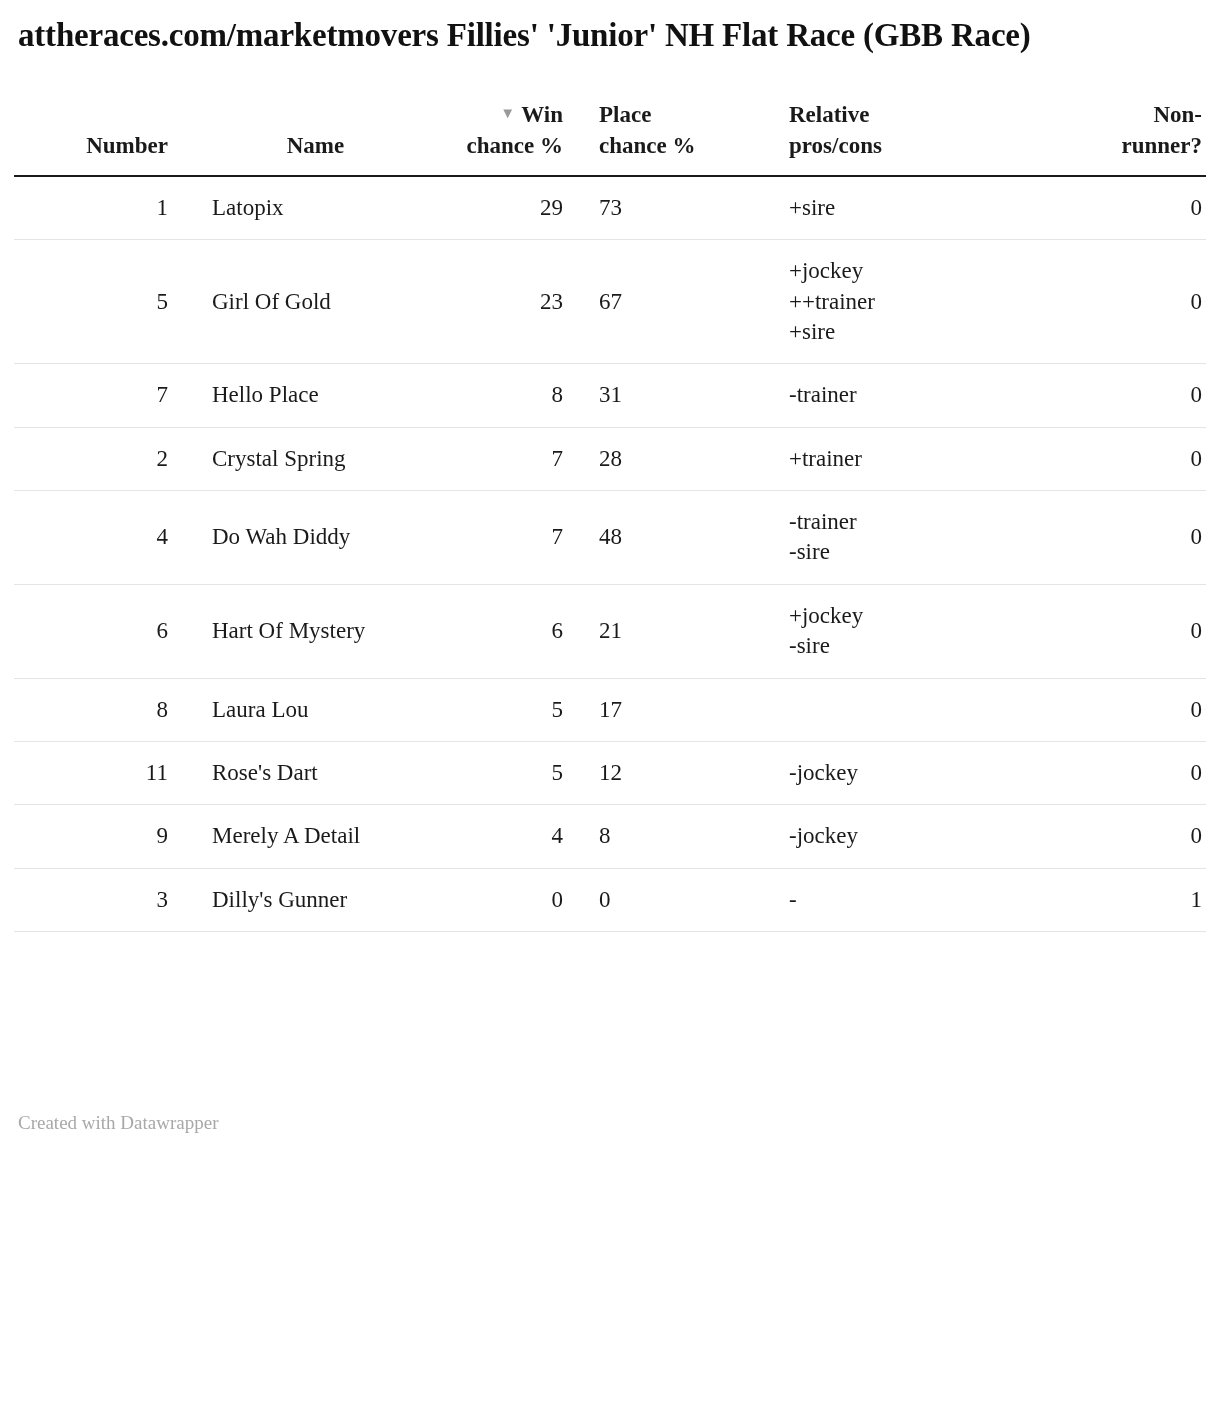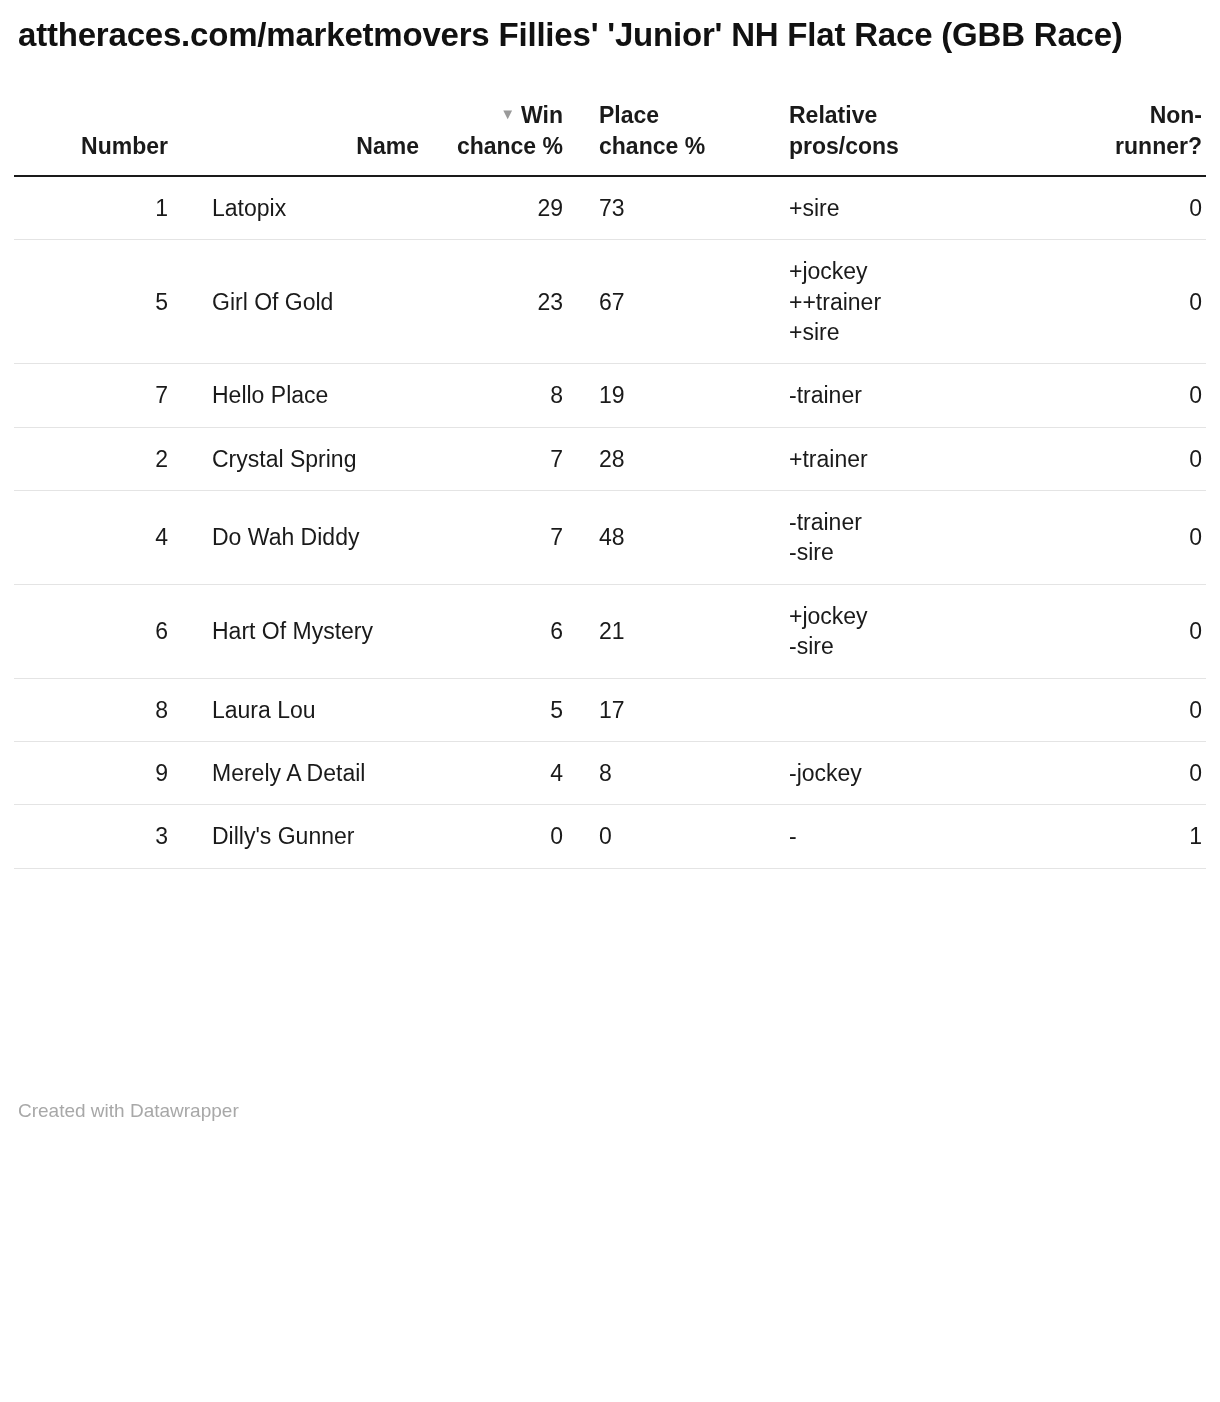--- a/index.html
+++ b/index.html
@@ -13,20 +13,21 @@
     font-family: "Liberation Sans", sans-serif;
     color: #1a1a1a;
     -webkit-font-smoothing: antialiased;
   }
   .page {
     box-sizing: border-box;
     width: 1220px;
     height: 1154px;
     padding: 14px 14px 0 14px;
     position: relative;
+    font-family: Liberation Serif, serif;
   }
   .title {
     font-size: 33px;
     font-weight: bold;
     line-height: 1.28;
     letter-spacing: -0.2px;
     color: #111111;
     margin: 0 0 0 0;
     padding: 0 30px 0 4px;
   }
@@ -48,21 +49,21 @@
     font-weight: bold;
     color: #1a1a1a;
     vertical-align: bottom;
     padding: 0 0 14px 0;
     line-height: 1.32;
   }
   thead tr.head-row th {
     border-bottom: 2.5px solid #1a1a1a;
   }
   th.num-h  { text-align: right; padding-right: 36px; }
-  th.name-h { text-align: right; padding-left: 8px; }
+  th.name-h { text-align: center; padding-left: 8px; }
   th.win-h  { text-align: right; padding-right: 36px; }
   th.place-h{ text-align: left; padding-right: 36px; }
   th.pros-h { text-align: left; padding-left: 10px; margin-top: 24px; }
   th.nr-h   { text-align: right; padding-right: 4px; }
 
   .sort-caret {
     color: #9a9a9a;
     font-size: 15px;
     vertical-align: middle;
     margin-right: 6px;
@@ -83,21 +84,21 @@
   td.num   { text-align: right; padding-right: 36px; }
   td.name  { text-align: left; padding-left: 8px; }
   td.win   { text-align: right; padding-right: 36px; }
   td.place { text-align: left; padding-right: 36px; }
   td.pros  { text-align: left; padding-left: 10px; white-space: pre-line; }
   td.nr    { text-align: right; padding-right: 4px; }
 
   .footer {
     position: absolute;
     left: 18px;
-    bottom: 32px;
+    bottom: 20px;
     font-size: 19px;
     color: #a8a8a8;
   }
 </style>
 </head>
 <body>
 
 <div class="page">
 
   <h1 class="title">attheraces.com/marketmovers Fillies' 'Junior' NH Flat Race (GBB Race)</h1>
@@ -153,21 +154,21 @@
           <td class="place">67</td>
           <td class="pros">+jockey
 ++trainer
 +sire</td>
           <td class="nr">0</td>
         </tr>
         <tr>
           <td class="num">7</td>
           <td class="name">Hello Place</td>
           <td class="win">8</td>
-          <td class="place">19</td>
+          <td class="place">31</td>
           <td class="pros">-trainer</td>
           <td class="nr">0</td>
         </tr>
         <tr>
           <td class="num">2</td>
           <td class="name">Crystal Spring</td>
           <td class="win">7</td>
           <td class="place">28</td>
           <td class="pros">+trainer</td>
           <td class="nr">0</td>
@@ -192,20 +193,28 @@
         </tr>
         <tr>
           <td class="num">8</td>
           <td class="name">Laura Lou</td>
           <td class="win">5</td>
           <td class="place">17</td>
           <td class="pros"></td>
           <td class="nr">0</td>
         </tr>
         <tr>
+          <td class="num">11</td>
+          <td class="name">Rose's Dart</td>
+          <td class="win">5</td>
+          <td class="place">12</td>
+          <td class="pros">-jockey</td>
+          <td class="nr">0</td>
+        </tr>
+        <tr>
           <td class="num">9</td>
           <td class="name">Merely A Detail</td>
           <td class="win">4</td>
           <td class="place">8</td>
           <td class="pros">-jockey</td>
           <td class="nr">0</td>
         </tr>
         <tr>
           <td class="num">3</td>
           <td class="name">Dilly's Gunner</td>

